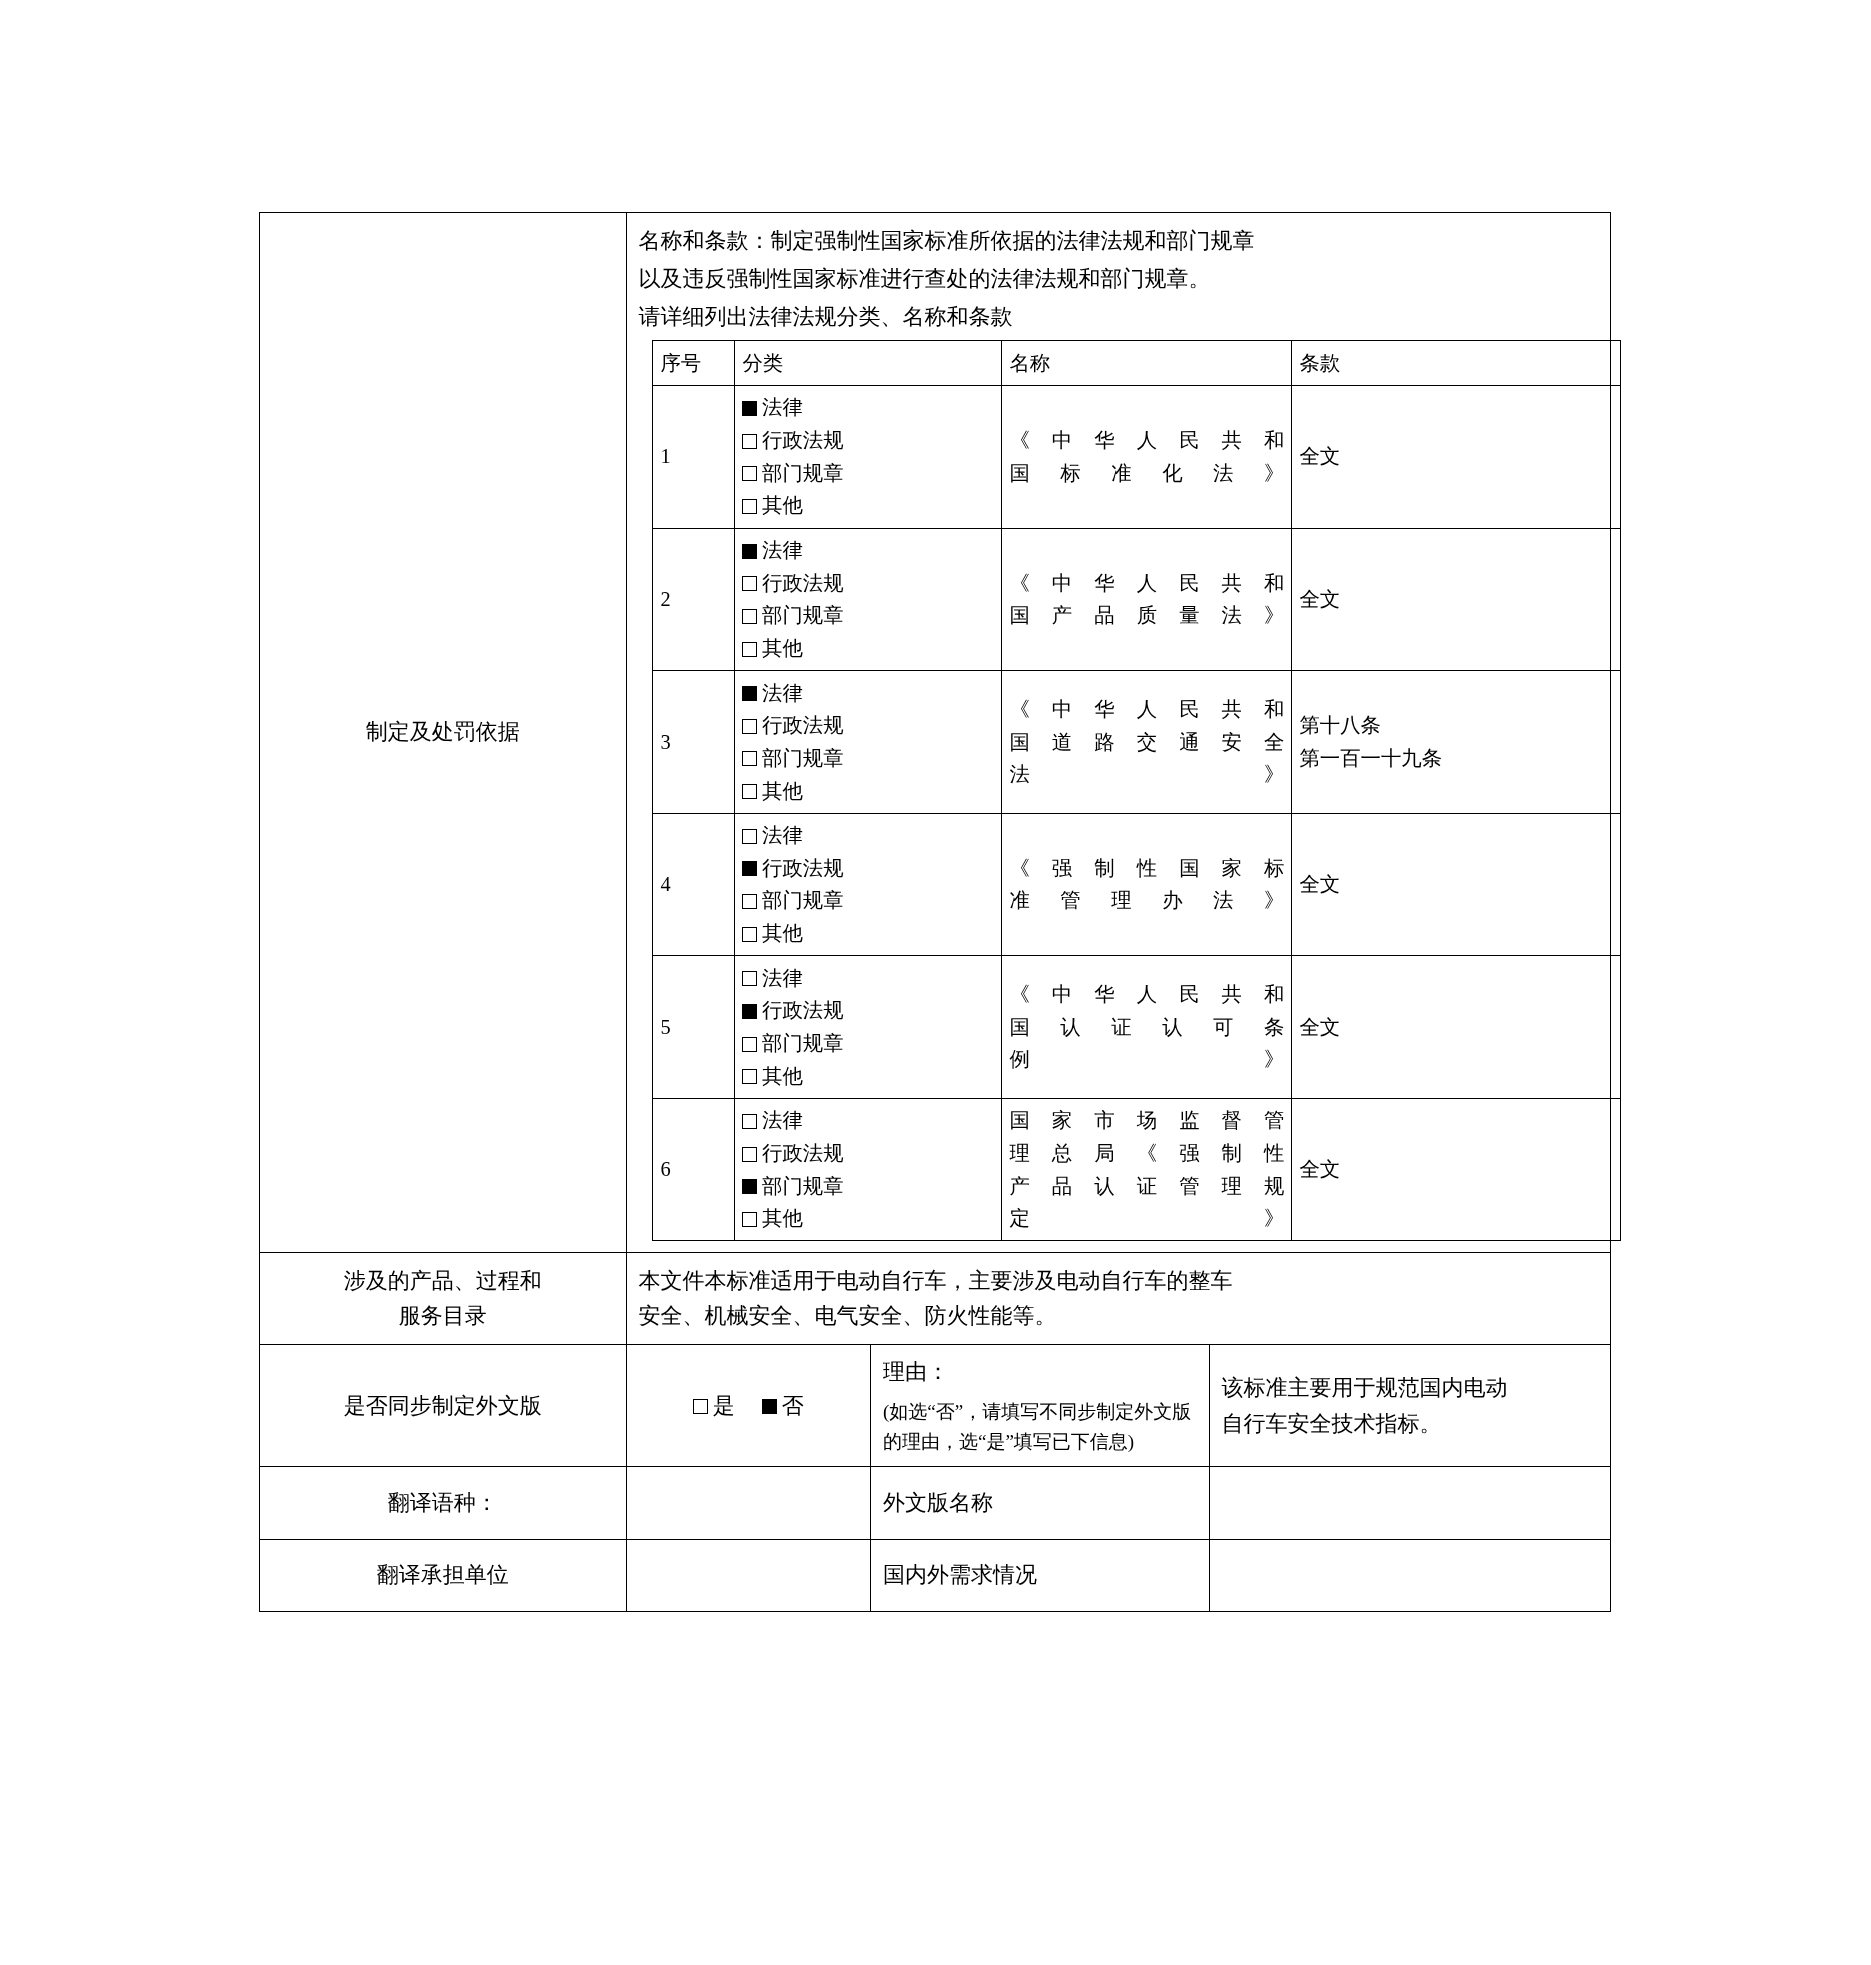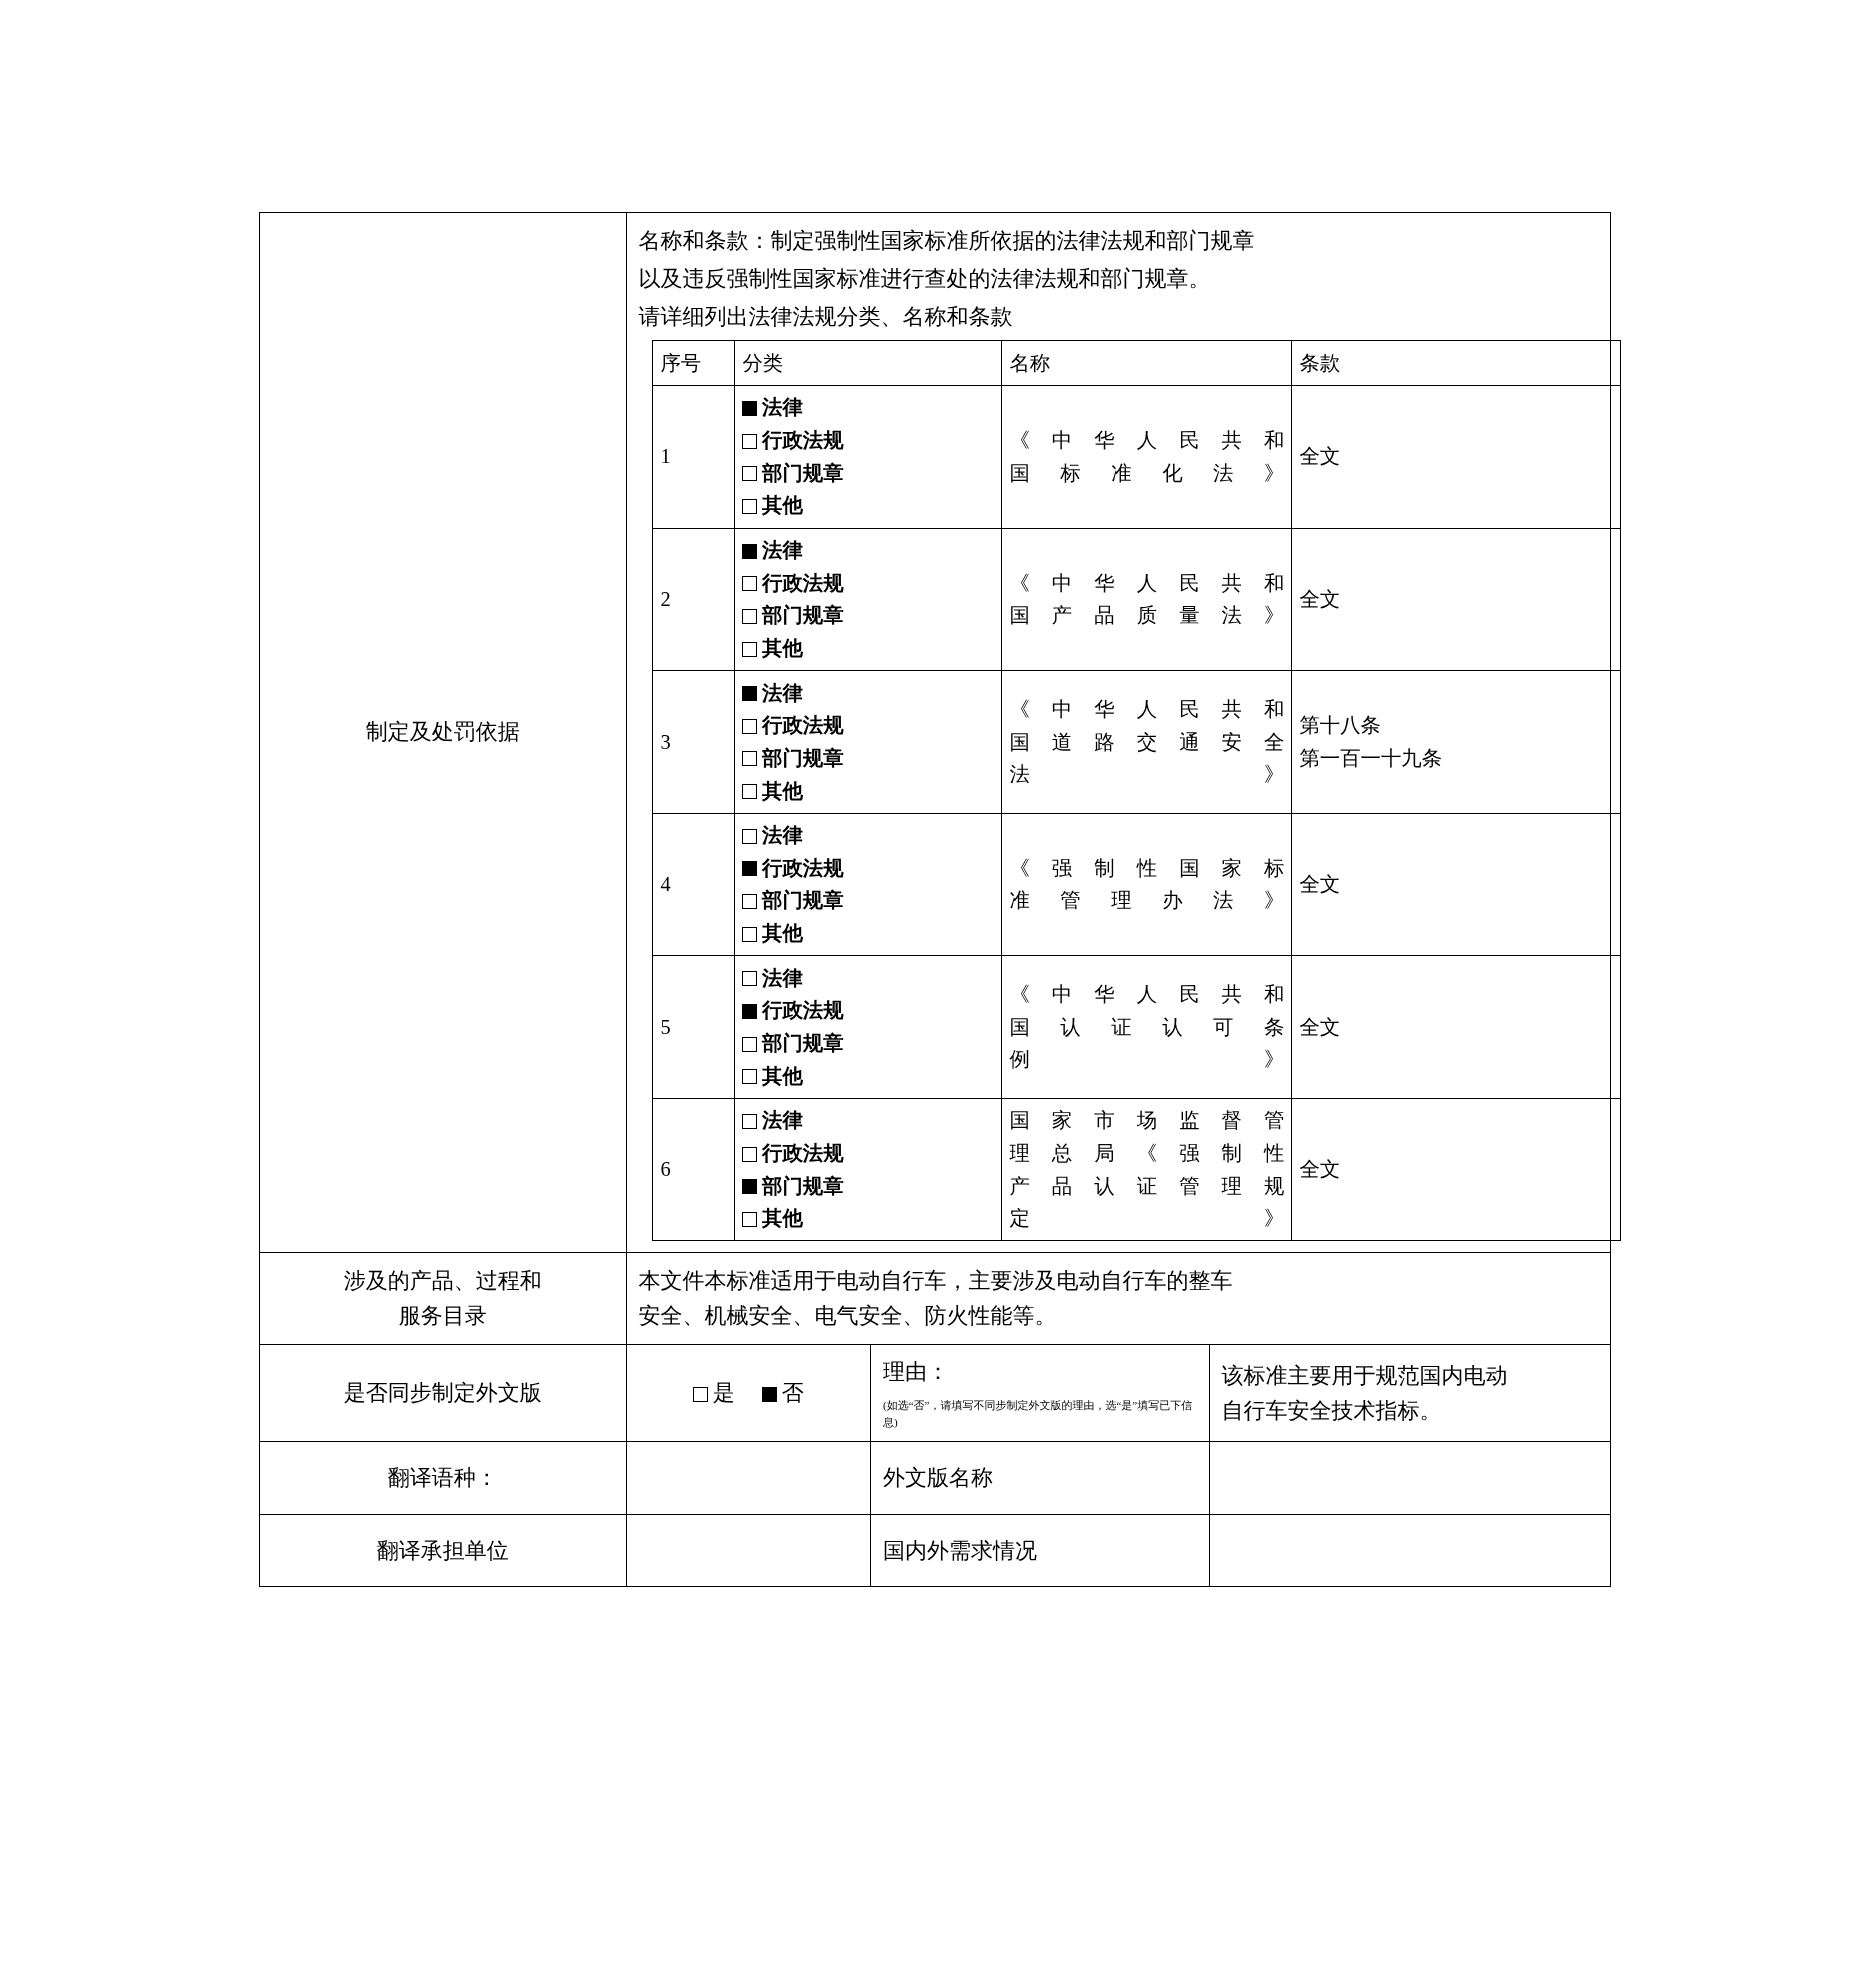--- a/index.html
+++ b/index.html
@@ -66,21 +66,21 @@
     text-align: left;
   }
   table.inner th {
     text-align: left;
   }
   .col-no { width: 67px; text-align: center; }
   .col-cat { width: 252px; }
   .col-name { width: 275px; }
   .col-clause { width: 314px; }
   td.no-cell { text-align: center; vertical-align: middle; }
-  .cat-line { white-space: nowrap; font-weight: bold; }
+  .cat-line { white-space: nowrap; }
   .box {
     display: inline-block;
     width: 15px;
     height: 15px;
     border: 1.6px solid #000;
     box-sizing: border-box;
     margin-right: 4.7px;
     position: relative;
     top: 1.6px;
     background: #ffffff;
@@ -110,21 +110,21 @@
   .reason-cell {
     width: 314px;
     vertical-align: top;
     padding: 8.6px 10.2px;
   }
   .reason-title {
     font-size: 22px;
     line-height: 1.5;
   }
   .reason-note {
-    font-size: 11px;
+    font-size: 19px;
     line-height: 1.55;
     margin-top: 9px;
   }
   .reason-answer-cell {
     vertical-align: middle;
     font-size: 22px;
     line-height: 1.62;
     padding: 10.2px 11.8px;
   }
   .empty-cell { }

